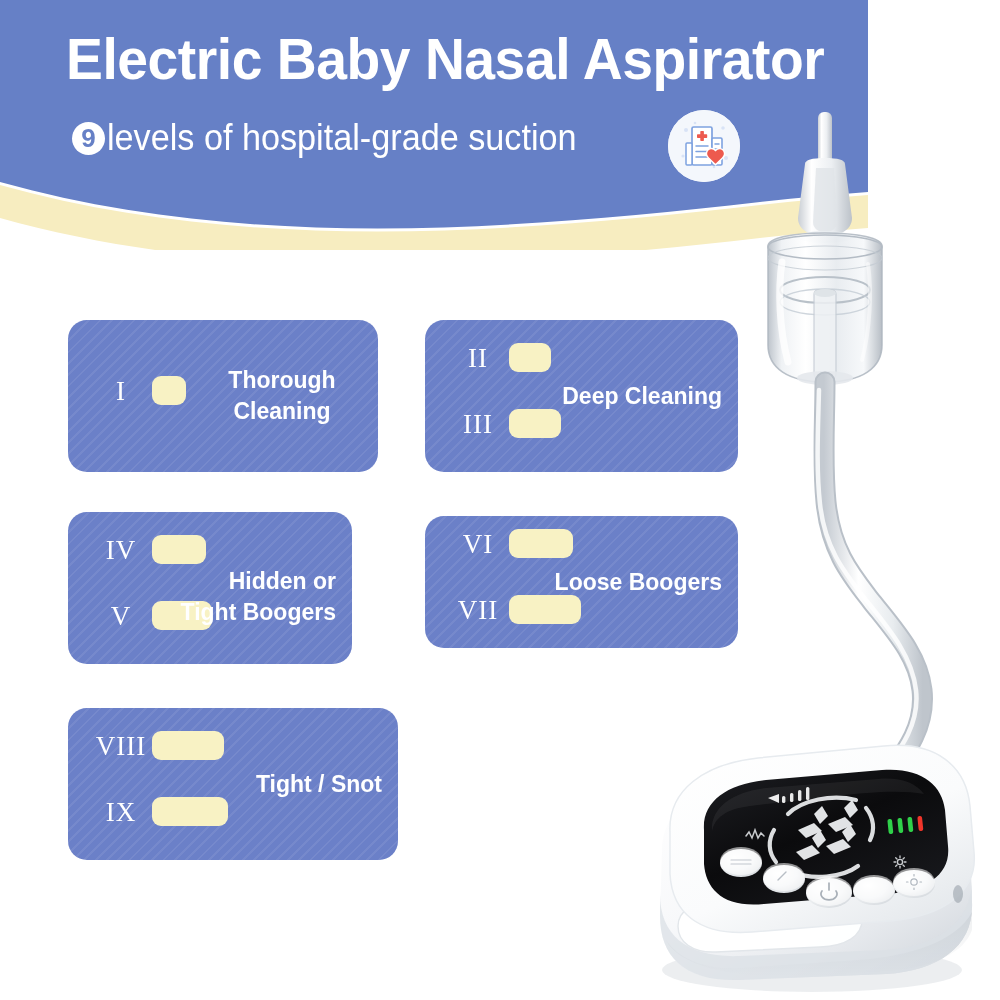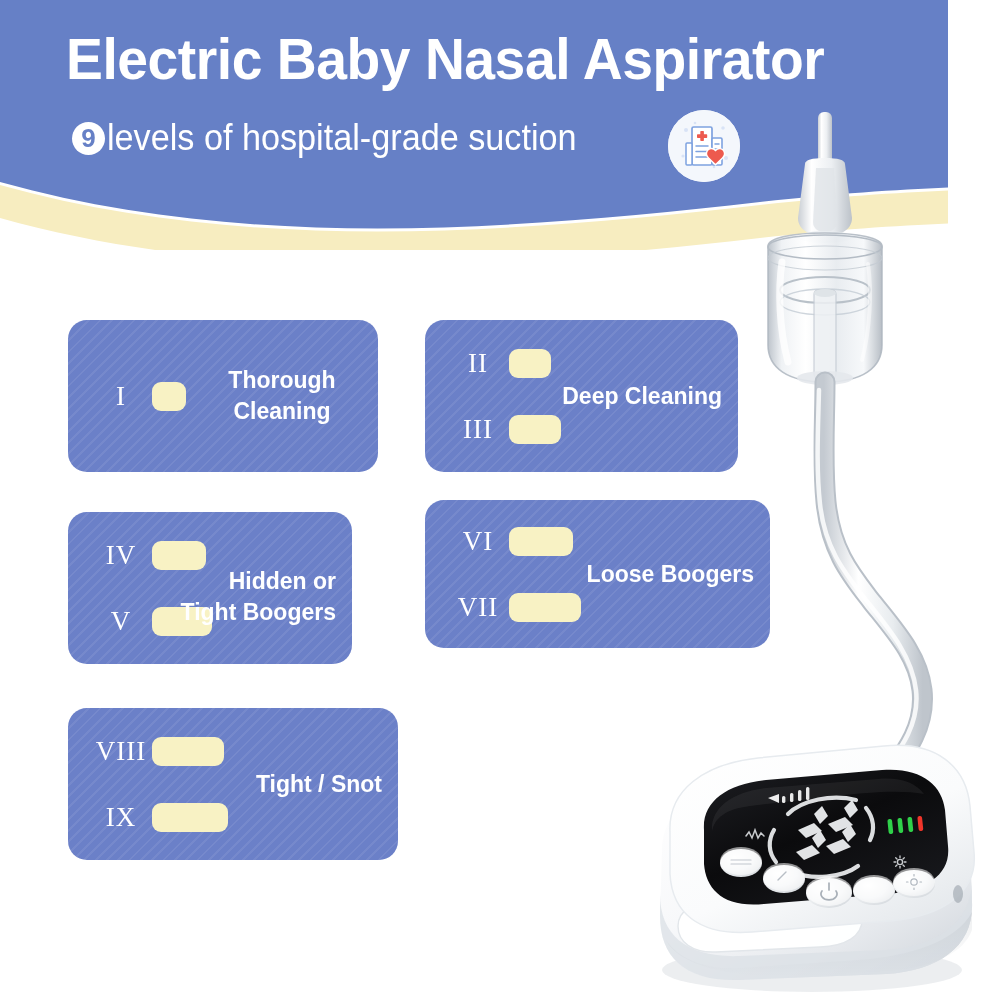--- a/index.html
+++ b/index.html
@@ -21,21 +21,21 @@
     width: 1000px;
     height: 1000px;
     background: #ffffff;
     overflow: hidden;
   }
 
   
   .header-wrap {
     position: absolute;
     left: 0; top: 0;
-    width: 948px;
+    width: 868px;
     height: 250px;
     overflow: hidden;
     z-index: 2;
   }
   .header-svg {
     position: absolute;
     left: 0; top: 0;
     width: 1000px;
     height: 250px;
     display: block;
@@ -123,21 +123,21 @@
     position: absolute;
     left: 22px;
     top: 0;
     height: 100%;
     display: flex;
     flex-direction: column;
     justify-content: center;
   }
   .lvl-row {
     display: flex;
-    align-items: center;
+    align-items: flex-start;
     height: 40px;
   }
   .card.two-rows .lvl-row { margin: 13px 0; }
   .roman {
     color: #ffffff;
     font-size: 27px;
     font-weight: normal;
     font-family: "Liberation Serif", serif;
     letter-spacing: 1px;
     width: 62px;
@@ -271,21 +271,21 @@
       </div>
       <div class="lvl-row">
         <span class="roman">V</span>
         <span class="bar" style="width:60px;"></span>
       </div>
     </div>
     <div class="card-label" style="width:168px;margin-top:9px;">Hidden or
 Tight Boogers</div>
   </div>
 
-  <div class="card two-rows" id="c4" style="left:425px; top:500px; width:313px; height:148px;padding-left:32px;">
+  <div class="card two-rows" id="c4" style="left:425px; top:516px; width:313px; height:132px;">
     <div class="card-rows">
       <div class="lvl-row">
         <span class="roman">VI</span>
         <span class="bar" style="width:64px;"></span>
       </div>
       <div class="lvl-row">
         <span class="roman">VII</span>
         <span class="bar" style="width:72px;"></span>
       </div>
     </div>

